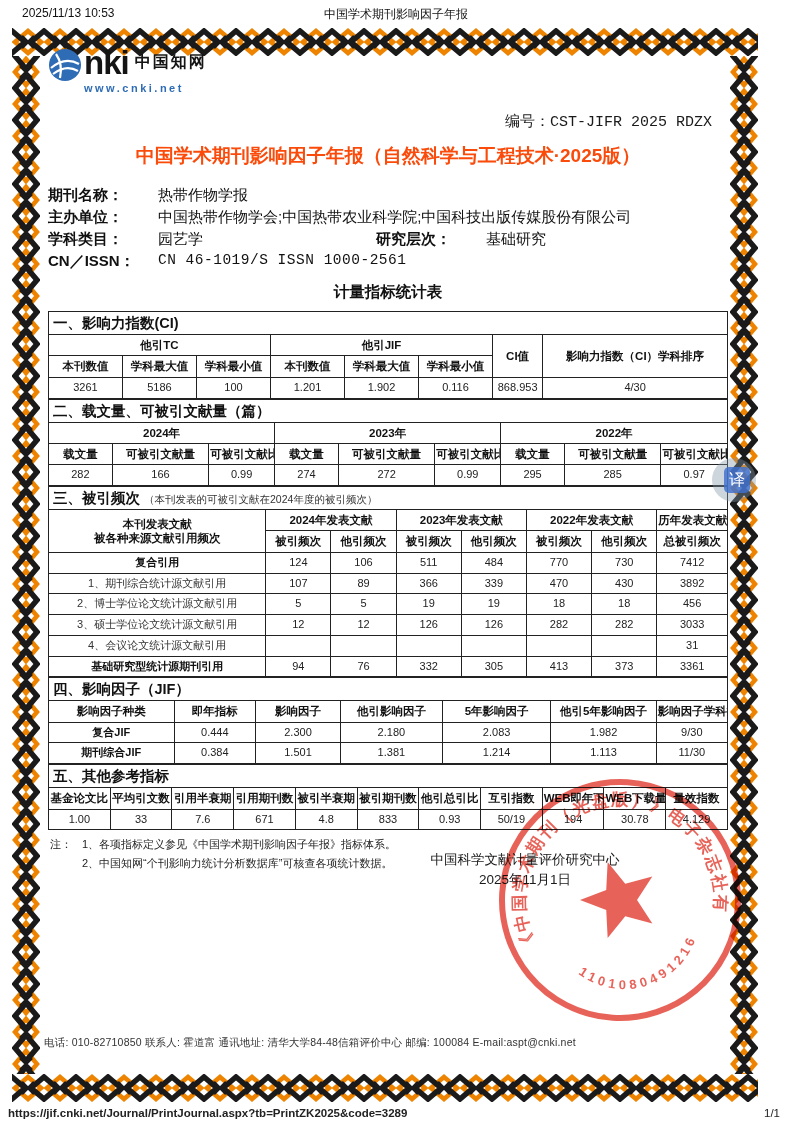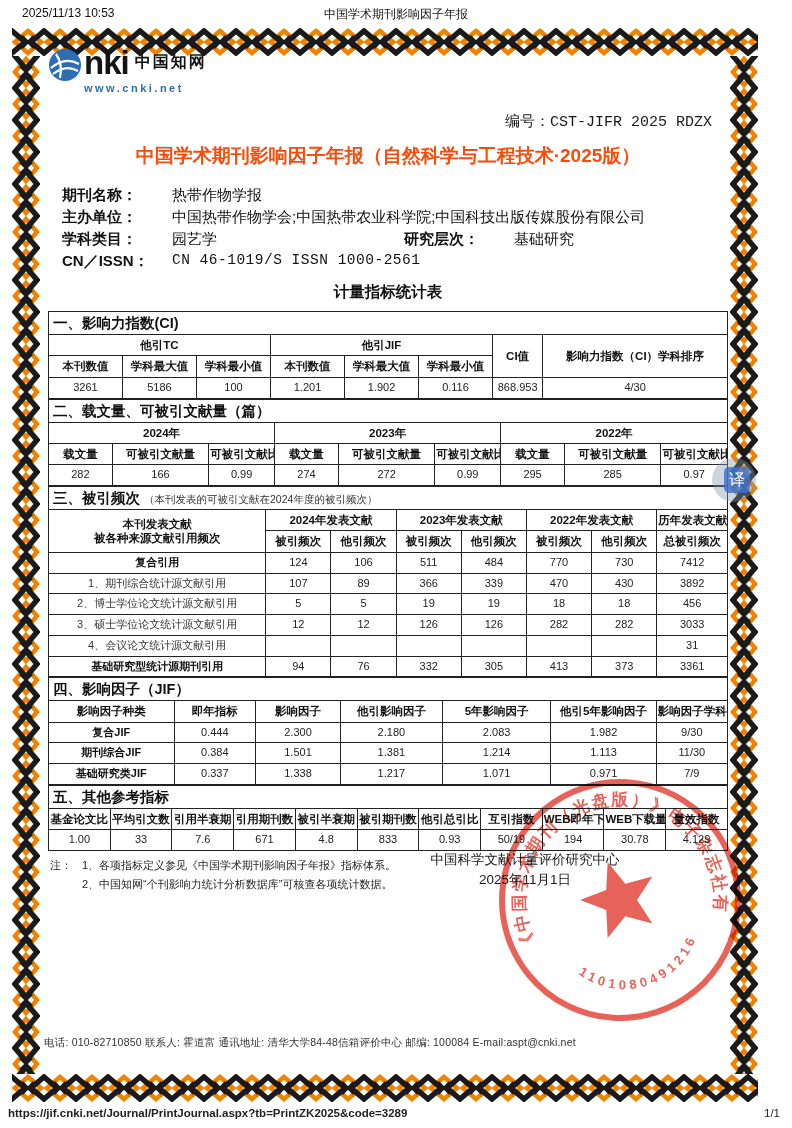--- a/index.html
+++ b/index.html
@@ -19,21 +19,21 @@
   .content { position:absolute; left:48px; top:46px; width:680px; }
   .logo-row { display:flex; align-items:flex-start; height:52px; }
   .logo-globe { width:34px; height:34px; margin-top:2px; }
   .logo-brand { font-size:33px; font-weight:bold; letter-spacing:-1px; color:#141414; line-height:34px; margin-left:2px; }
   .logo-cn { font-size:16px; font-weight:bold; color:#141414; margin:6px 0 0 6px; letter-spacing:2px; }
   .logo-site { position:absolute; left:36px; top:36px; color:#2e6cb5; font-weight:bold; font-size:11px; letter-spacing:2.5px; }
   .code-line { text-align:right; font-family:"Liberation Mono", monospace; font-size:15px; margin:14px 16px 0 0; color:#1a1a1a; }
   .doc-title { text-align:center; font-size:19px; font-weight:bold; margin-top:12px; }
   .fields { margin-top:16px; font-size:15px; }
   .frow { display:flex; line-height:19px; margin-top:3px; }
-  .flabel { width:110px; font-weight:bold; flex:none;margin-left:14px; }
+  .flabel { width:110px; font-weight:bold; flex:none; }
   .fvalue { flex:1; }
   .fvalue.sub { max-width:218px; flex:none; width:218px; }
   .mono { font-family:"Liberation Mono", monospace; font-size:14.5px; letter-spacing:0.5px; }
   .stats-title { text-align:center; font-weight:bold; font-size:15.5px; margin-top:12px; }
   
   .sections { margin-top:8px; }
   .sec-bar { border:1.5px solid #222; border-bottom:none; font-weight:bold; font-size:14.5px; padding:2px 4px 1px 4px; background:#fff; }
   .sec-bar .sec-note { font-weight:normal; font-size:10.5px; color:#333; }
   table.stat { width:100%; border-collapse:collapse; border:1.5px solid #222; table-layout:fixed; }
   table.stat td, table.stat th { border:1px solid #222; font-size:11px; text-align:center; padding:3px 1px; line-height:1.25; overflow:hidden; white-space:nowrap; }
@@ -360,29 +360,20 @@
         </tr>
         <tr>
           <td class="bold">期刊综合JIF</td>
           <td class="num">0.384</td>
           <td class="num">1.501</td>
           <td class="num">1.381</td>
           <td class="num">1.214</td>
           <td class="num">1.113</td>
           <td class="num">11/30</td>
         </tr>
-        <tr>
-          <td class="bold">基础研究类JIF</td>
-          <td class="num">0.337</td>
-          <td class="num">1.338</td>
-          <td class="num">1.217</td>
-          <td class="num">1.071</td>
-          <td class="num">0.971</td>
-          <td class="num">7/9</td>
-        </tr>
       </tbody>
         </table>
 
       <div class="sec-bar">五、其他参考指标</div>
       <table class="stat">
         <tbody>
             <tr>
           <th>基金论文比</th>
           <th>平均引文数</th>
           <th>引用半衰期</th>

